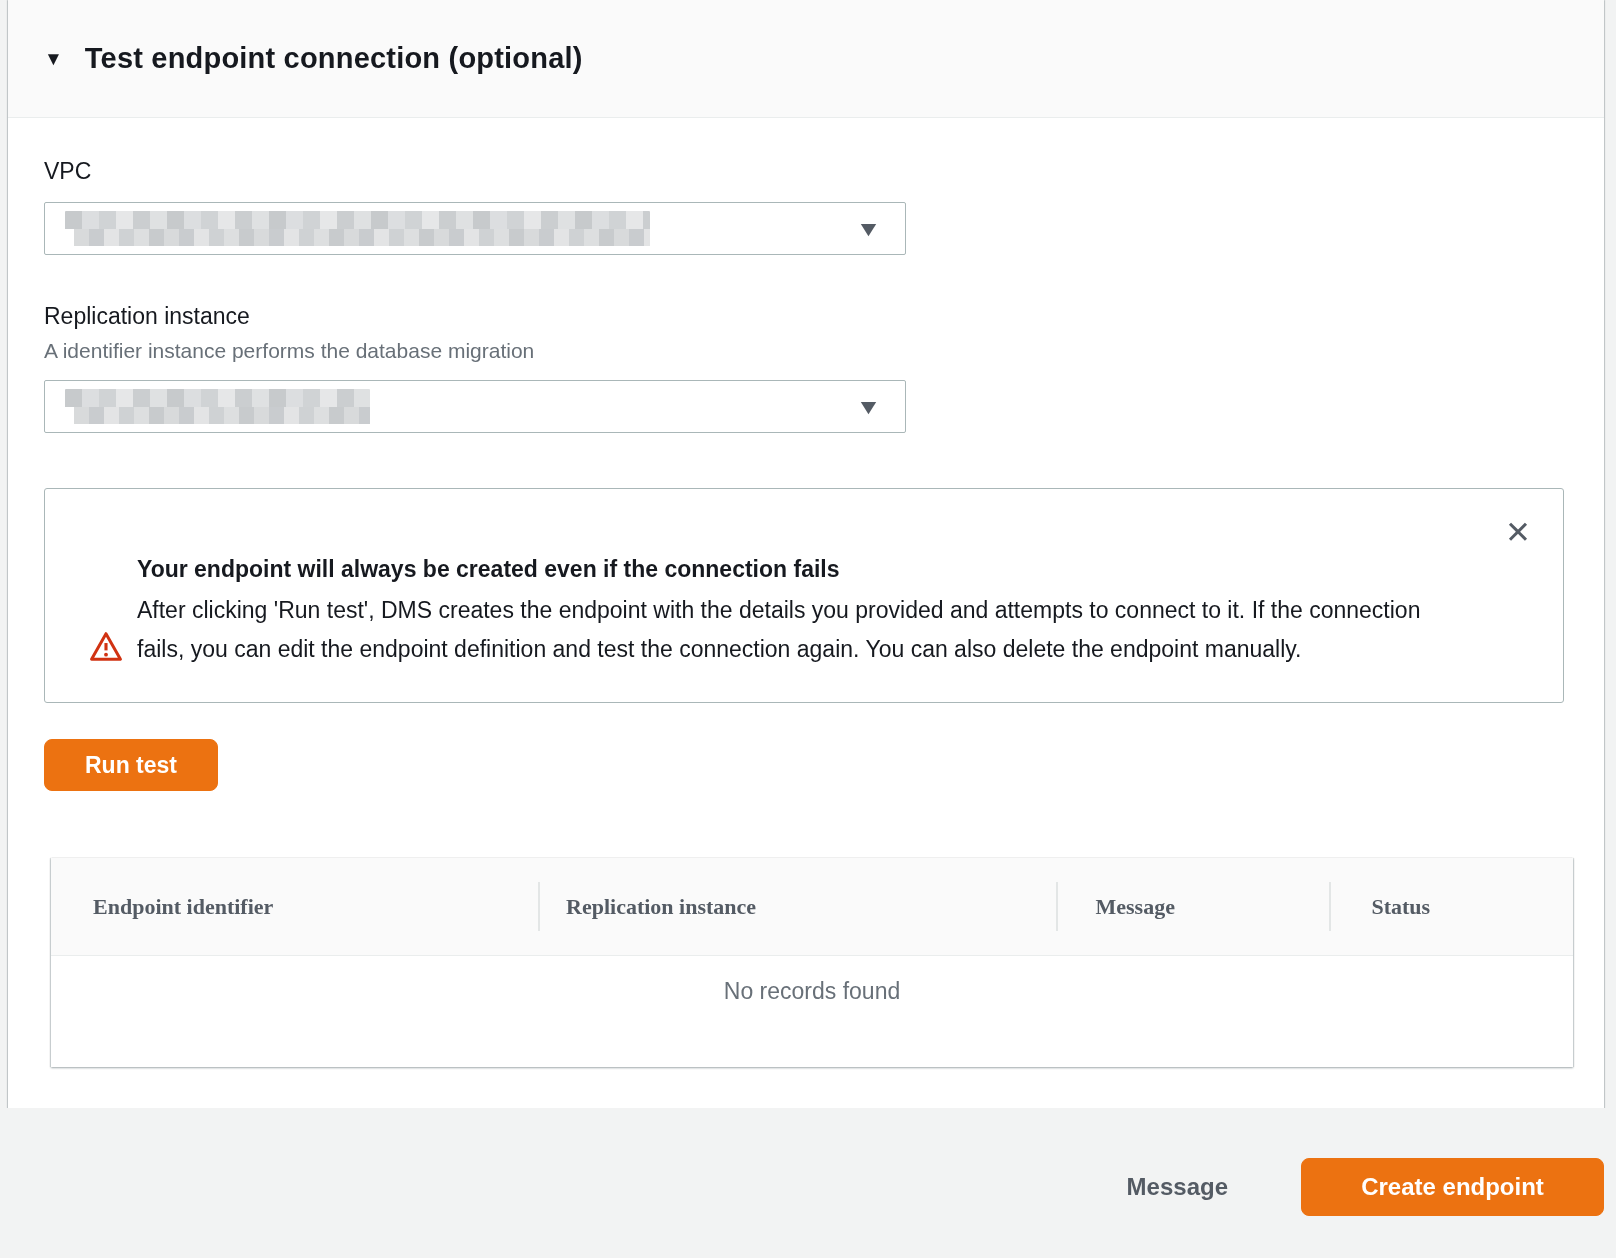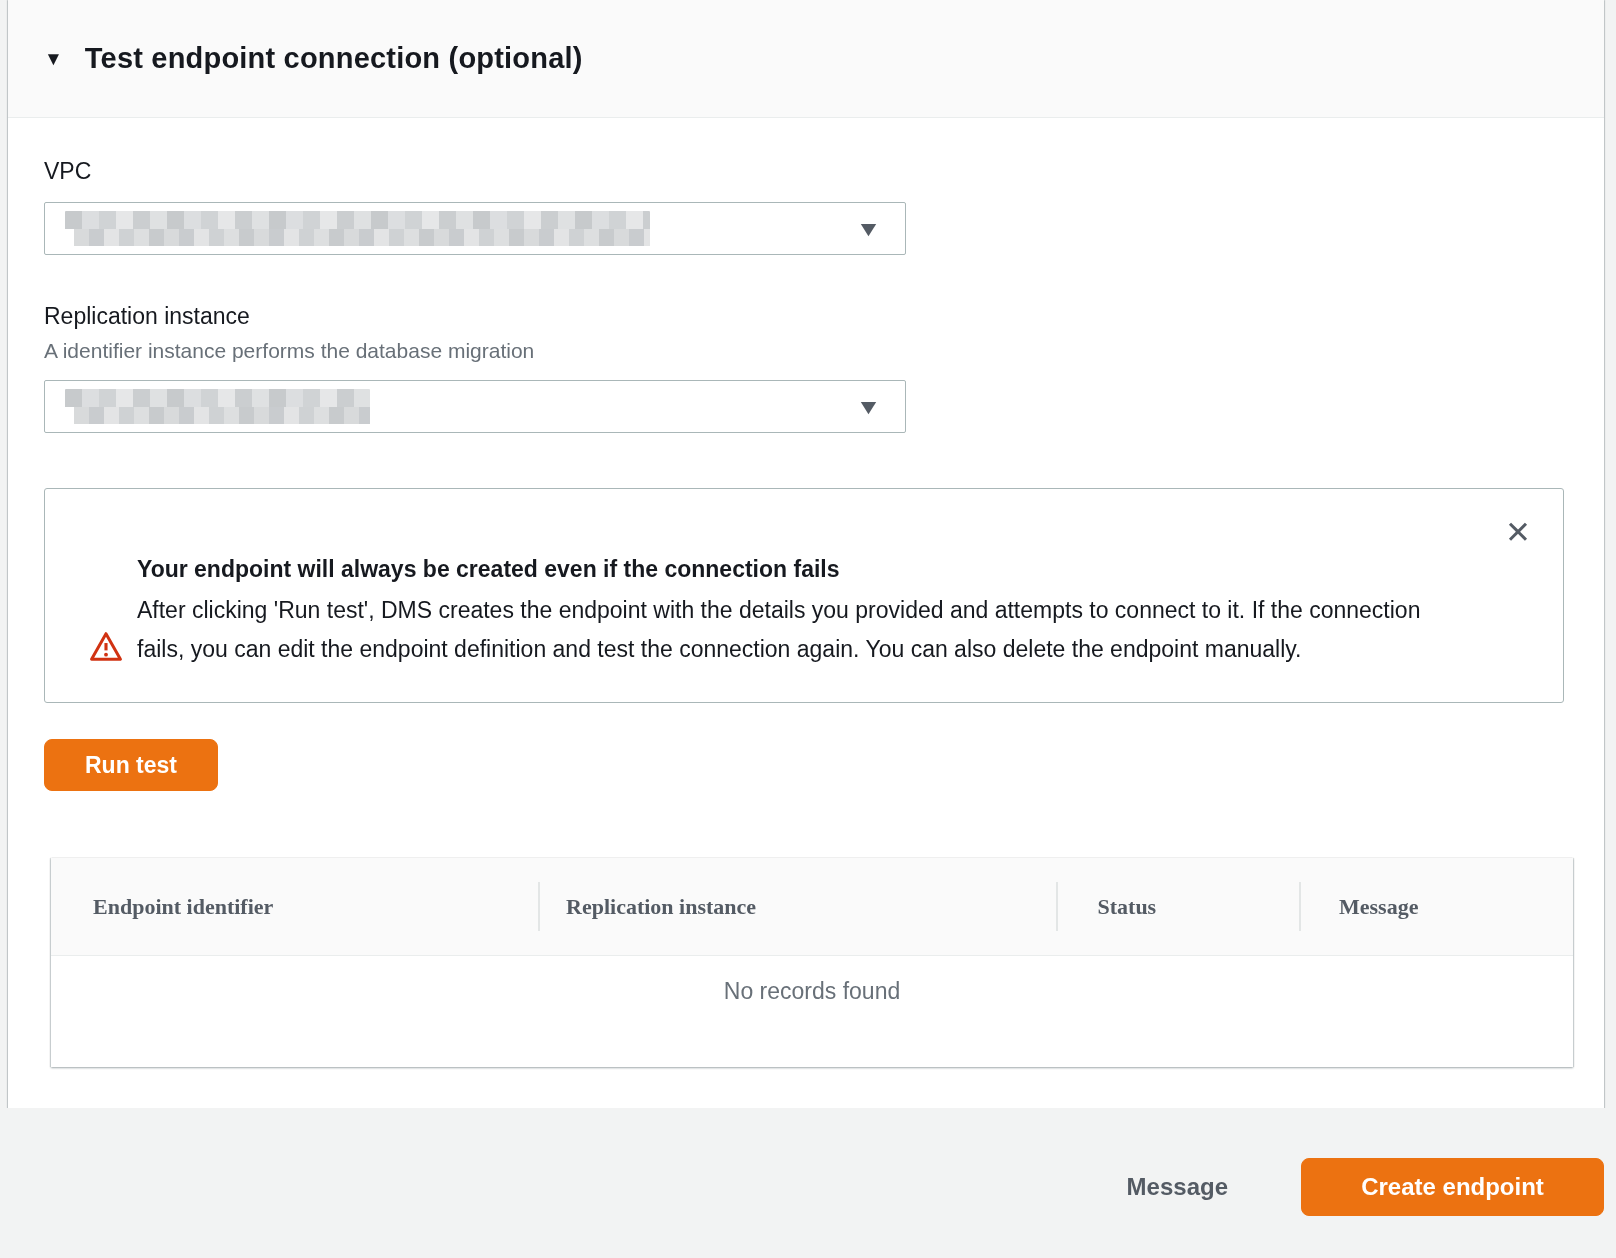--- a/index.html
+++ b/index.html
@@ -253,27 +253,27 @@
 
     <div class="table-card">
       <div class="thead">
         <div class="th c1">
           <span>Endpoint identifier</span>
         </div>
         <div class="th c2">
           <span class="divider"></span>
           <span>Replication instance</span>
         </div>
+        <div class="th c4">
+          <span class="divider"></span>
+          <span>Message</span>
+        </div>
         <div class="th c3">
           <span class="divider"></span>
           <span>Status</span>
-        </div>
-        <div class="th c4">
-          <span class="divider"></span>
-          <span>Message</span>
         </div>
       </div>
       <div class="tbody">
         <div class="empty-message">No records found</div>
       </div>
     </div>
 
   </div>
 </section>
 

